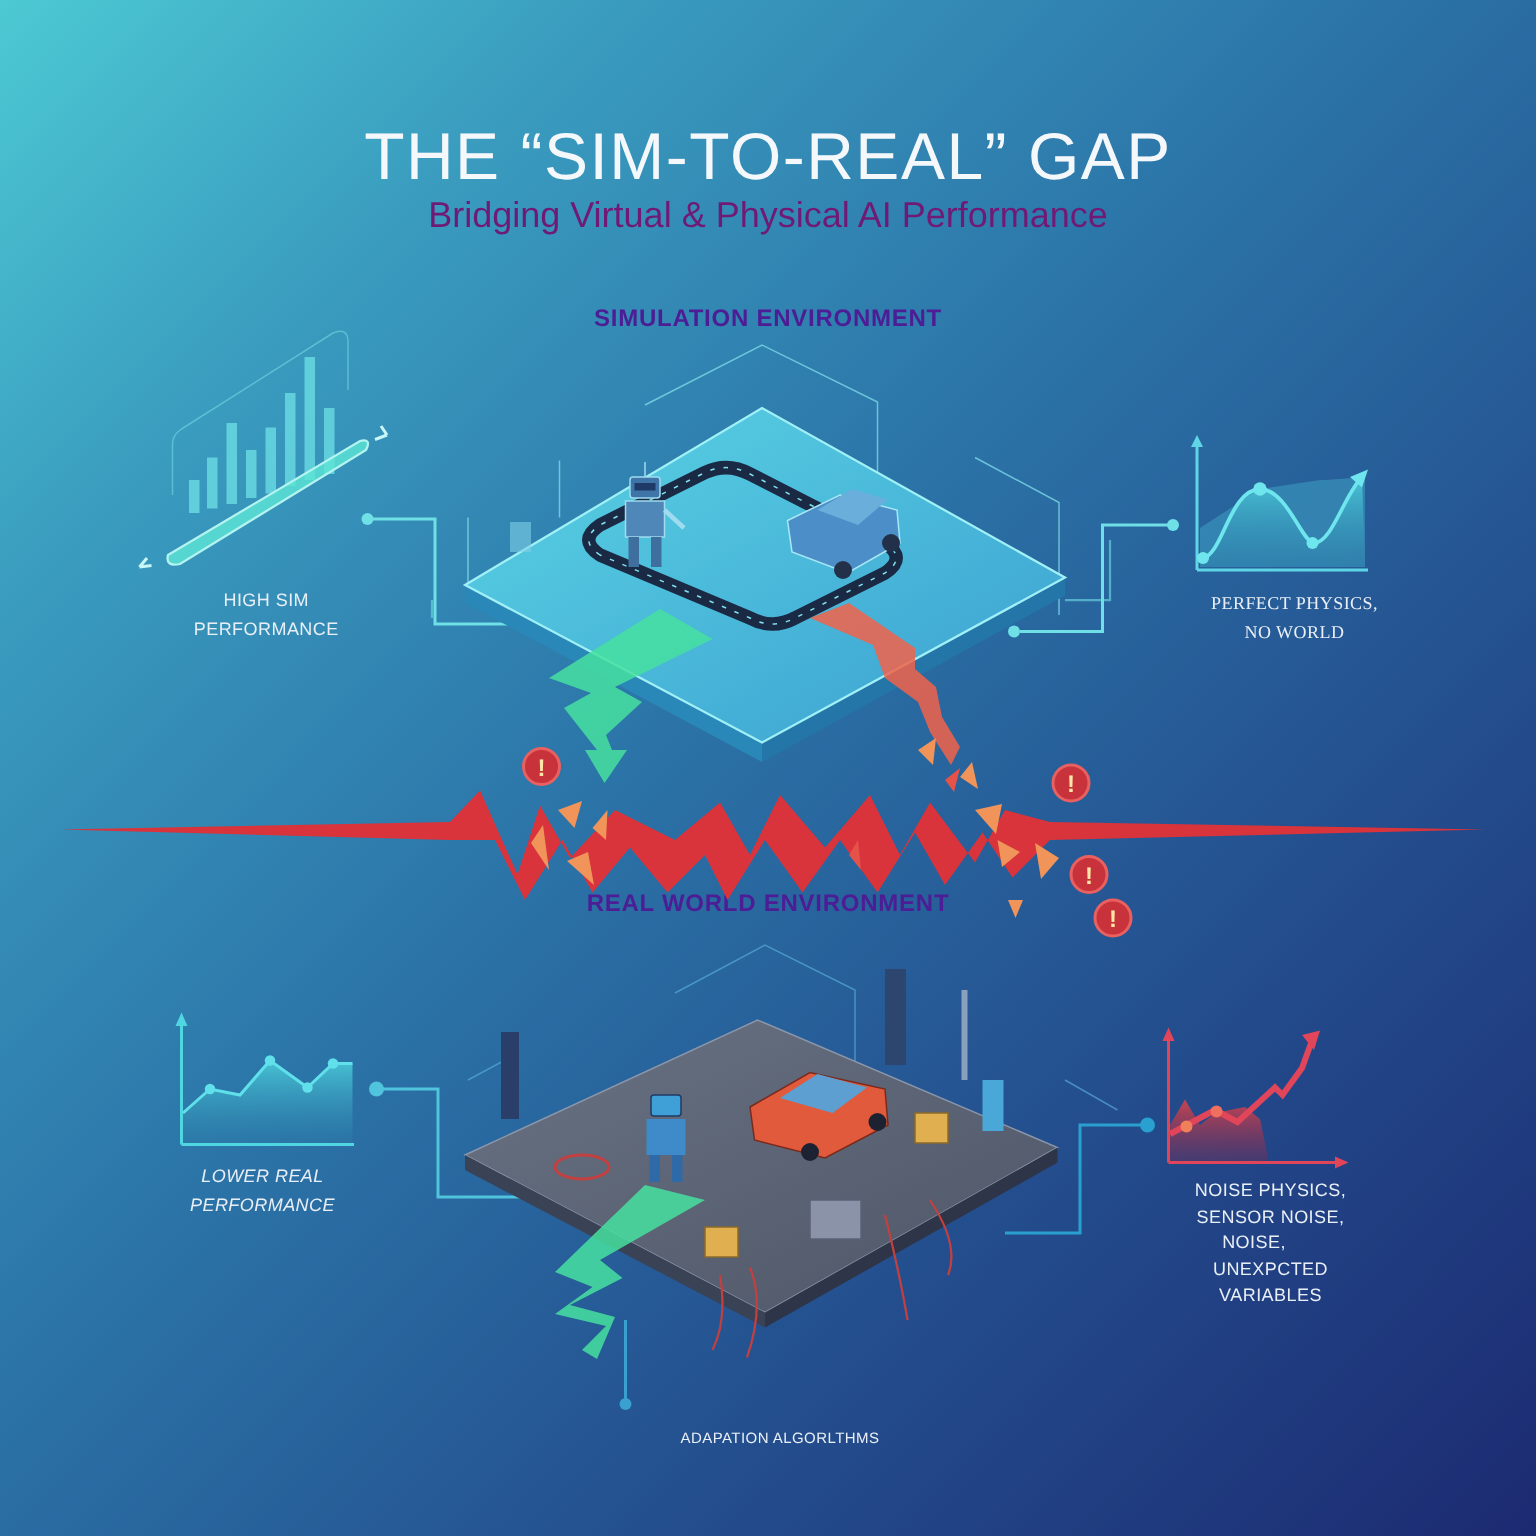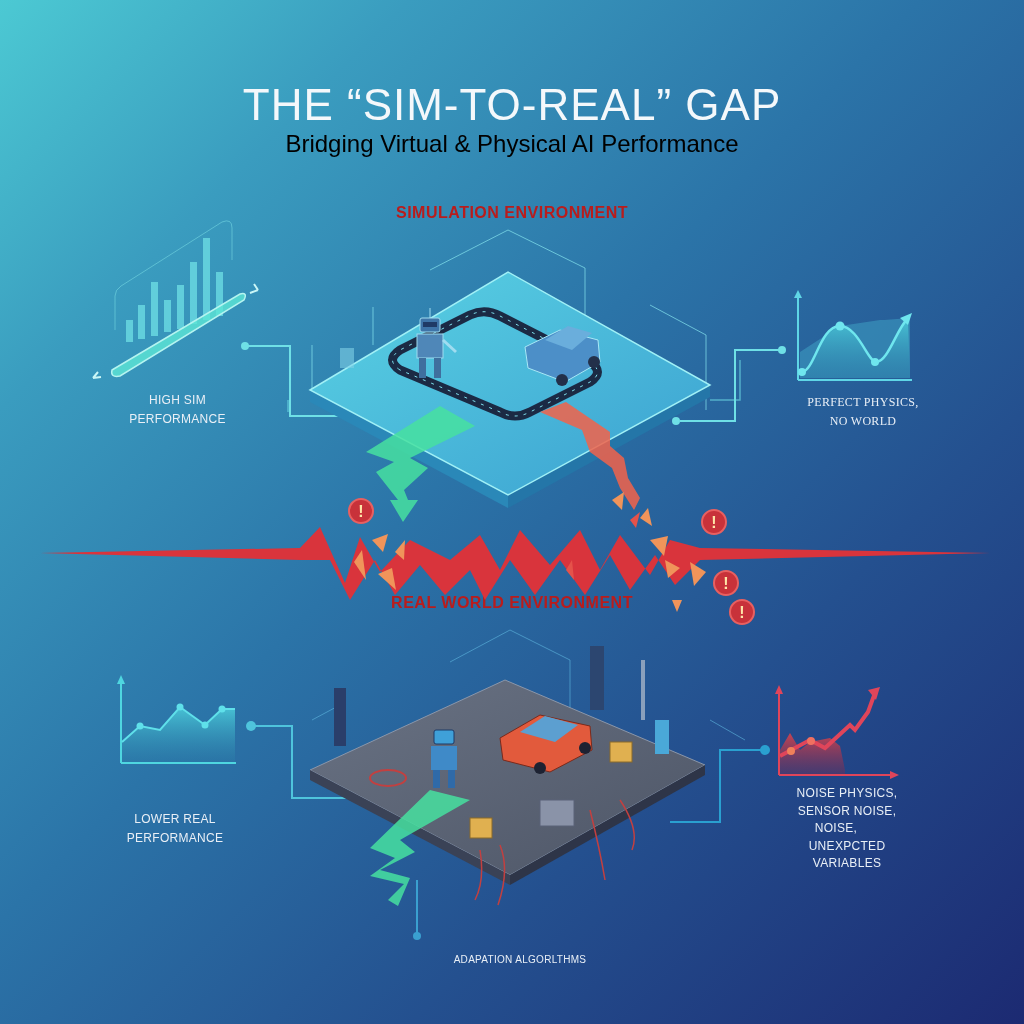--- a/index.html
+++ b/index.html
@@ -3,22 +3,22 @@
 <meta charset="utf-8">
 <style>
   html,body{margin:0;padding:0;}
   body{width:1024px;height:1024px;overflow:hidden;position:relative;
     font-family:"Liberation Sans","DejaVu Sans",sans-serif;
     background:linear-gradient(135deg,#4cc9d3 0%,#3a9cbf 20%,#2b74a8 45%,#24508f 70%,#1c2a72 100%);
     color:#fff;}
   .abs{position:absolute;}
   .title{left:0;width:1024px;top:80px;text-align:center;font-size:44px;letter-spacing:1px;color:#f4f8fb;}
   .title b{font-weight:400;}
-  .subtitle{left:0;width:1024px;top:130px;text-align:center;font-size:24px;color:#000000;}
-  .section-label{left:0;width:1024px;text-align:center;font-size:16px;font-weight:700;letter-spacing:.5px;color:#b91c1c;}
+  .subtitle{left:0;width:1024px;top:130px;text-align:center;font-size:24px;color:#701a75;}
+  .section-label{left:0;width:1024px;text-align:center;font-size:16px;font-weight:700;letter-spacing:.5px;color:#4c1d95;}
   .caption{font-size:12px;line-height:19px;text-align:center;color:#e9eff6;letter-spacing:.3px;}
   svg{position:absolute;left:0;top:0;}
 </style>
 </head>
 <body>
 
 <div class="abs title">
   <span>THE </span><b>“SIM-TO-REAL”</b><span> GAP</span>
 </div>
 <div class="abs subtitle">Bridging Virtual &amp; Physical AI Performance</div>
@@ -227,21 +227,21 @@
 </svg>
 
 <div class="abs caption" style="left:105px;top:391px;width:145px;">
   <div>HIGH SIM</div>
   <div>PERFORMANCE</div>
 </div>
 <div class="abs caption" style="left:778px;top:393px;width:170px;font-family:Liberation Serif, serif;">
   <div>PERFECT PHYSICS,</div>
   <div>NO WORLD</div>
 </div>
-<div class="abs caption" style="left:100px;top:810px;width:150px;">
+<div class="abs caption" style="left:100px;top:775px;width:150px;font-style:italic;">
   <div>LOWER REAL</div>
   <div>PERFORMANCE</div>
 </div>
 <div class="abs caption" style="left:772px;top:785px;width:150px;line-height:17.5px;">
   <div>NOISE PHYSICS,</div>
   <div>SENSOR NOISE,</div>
   <div style="margin-left:-22px">NOISE,</div>
   <div>UNEXPCTED</div>
   <div>VARIABLES</div>
 </div>

